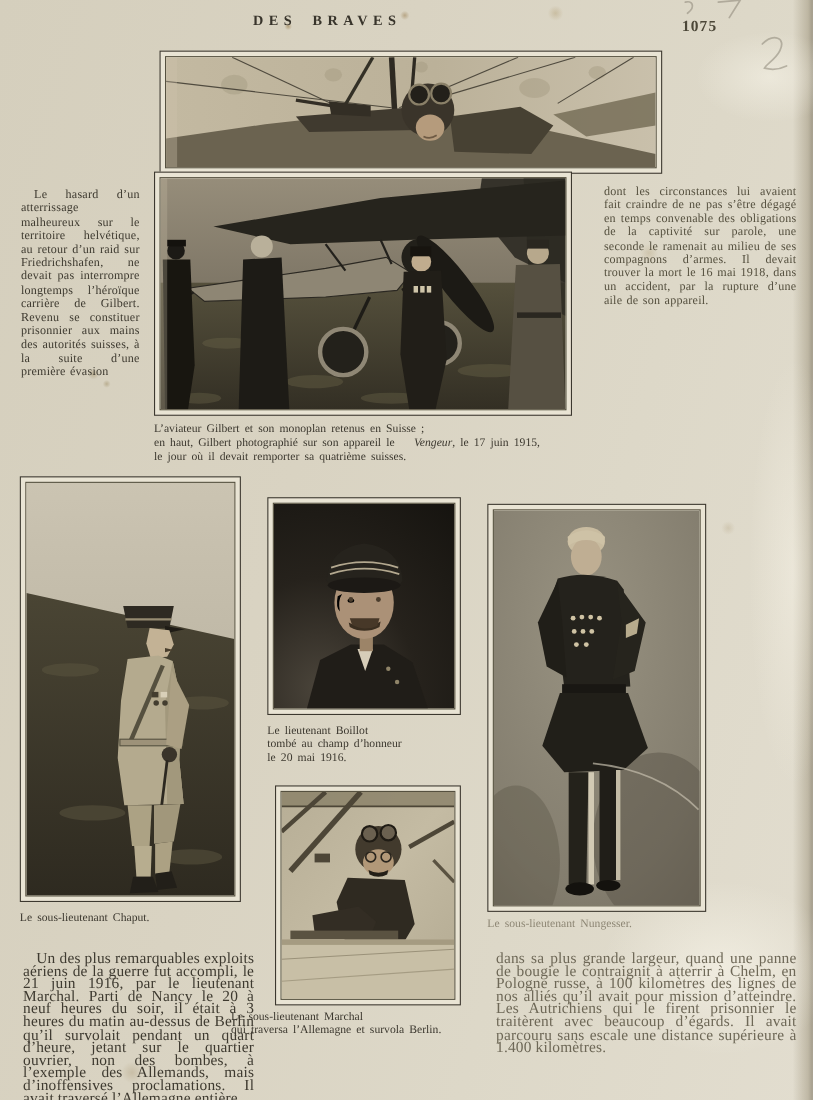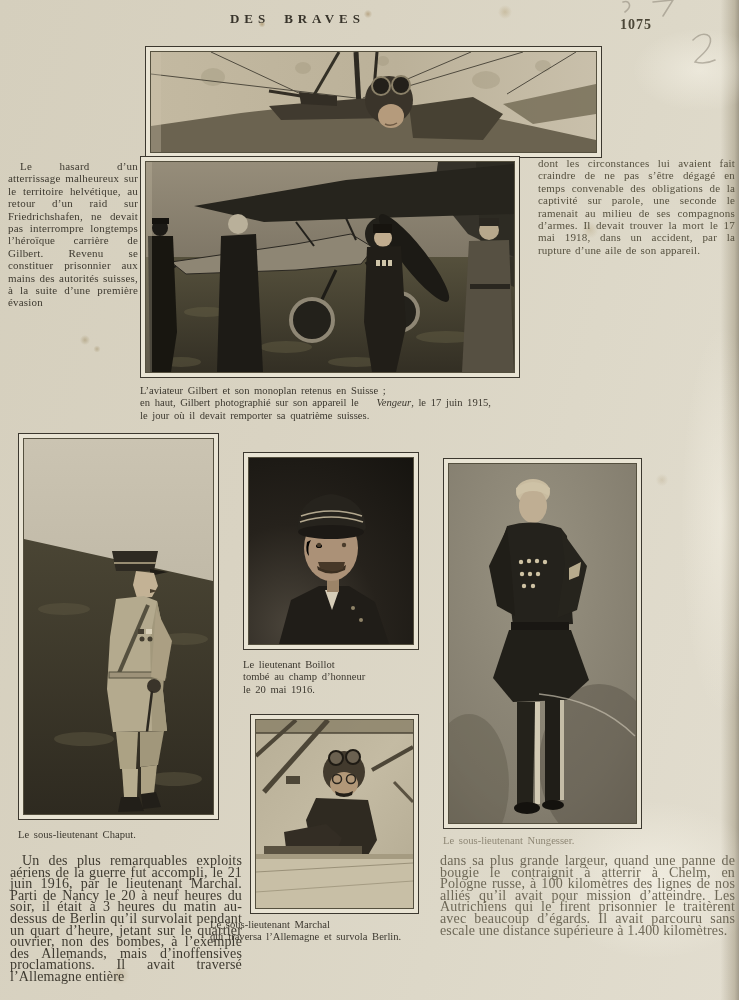--- a/index.html
+++ b/index.html
@@ -26,21 +26,21 @@
       linear-gradient(90deg, rgba(0,0,0,0) 0 97.5%, rgba(150,140,115,.45) 99.4%, rgba(110,102,84,.55) 100%);}
   .hdr-title{position:absolute;left:230px;top:11px;width:200px;
         font-size:13px;font-weight:bold;letter-spacing:.38em;word-spacing:.45em;color:#38342b;}
   .hdr-num{position:absolute;left:620px;top:17px;font-size:14px;font-weight:bold;
         letter-spacing:1px;color:#4c4738;}
   .photo-frame{position:absolute;border:1px solid #3c382f;background:#e9e4d4;padding:4px;
         box-shadow:0 0 0 1px rgba(233,228,212,.65) inset;}
   .photo-frame svg{display:block;border:1px solid #55503f;}
   .col{position:absolute;text-align:justify;}
   .intro{font-size:11px;line-height:12.4px;letter-spacing:.2px;word-spacing:1px;}
-  .intro p, .exploit p{margin:0;text-indent:12px;}
+  .intro p, .exploit p{margin:11px;text-indent:12px;}
   .exploit{font-size:14px;line-height:11.6px;letter-spacing:.15px;}
   .faded{color:#6e6857;}
   .cap{position:absolute;text-align:left;font-size:10.6px;line-height:12.4px;
        word-spacing:2px;color:#3c382f;}
   .cap .it{font-style:italic;margin-left:13px;}
   .cap-faded{color:#8e8775;}
   .pencil{position:absolute;pointer-events:none;}
 </style>
 </head>
 <body>
@@ -165,21 +165,21 @@
         <rect x="324" y="122" width="40" height="5" fill="#2a2720"></rect>
       </g>
       <rect x="0" y="0" width="6" height="210" fill="#c6bda7" opacity=".3"></rect>
     </svg>
   </div>
 
   <div class="col intro" style="left:8px;top:160px;width:130px">
     <p>Le hasard d’un atterrissage malheureux sur le territoire helvétique, au retour d’un raid sur Friedrichshafen, ne devait pas interrompre longtemps l’héroïque carrière de Gilbert. Revenu se constituer prisonnier aux mains des autorités suisses, à la suite d’une première évasion</p>
   </div>
   <div class="col intro" style="left:538px;top:157px;width:197px;color:#55503f">
-    <p style="text-indent:0">dont les circonstances lui avaient fait craindre de ne pas s’être dégagé en temps convenable des obligations de la captivité sur parole, une seconde le ramenait au milieu de ses compagnons d’armes. Il devait trouver la mort le 17 mai 1918, dans un accident, par la rupture d’une aile de son appareil.</p>
+    <p style="text-indent:0">dont les circonstances lui avaient fait craindre de ne pas s’être dégagé en temps convenable des obligations de la captivité sur parole, une seconde le ramenait au milieu de ses compagnons d’armes. Il devait trouver la mort le 16 mai 1918, dans un accident, par la rupture d’une aile de son appareil.</p>
   </div>
 
   <div class="cap" style="left:140px;top:385px;width:460px">
     <div>L’aviateur Gilbert et son monoplan retenus en Suisse ;</div>
     <div><span>en haut, Gilbert photographié sur son appareil le </span><span class="it">Vengeur</span><span>, le 17 juin 1915,</span></div>
     <div>le jour où il devait remporter sa quatrième suisses.</div>
   </div>
 
   <div class="photo-frame" style="left:18px;top:433px">
     <svg width="189" height="375" viewBox="0 0 189 375">

